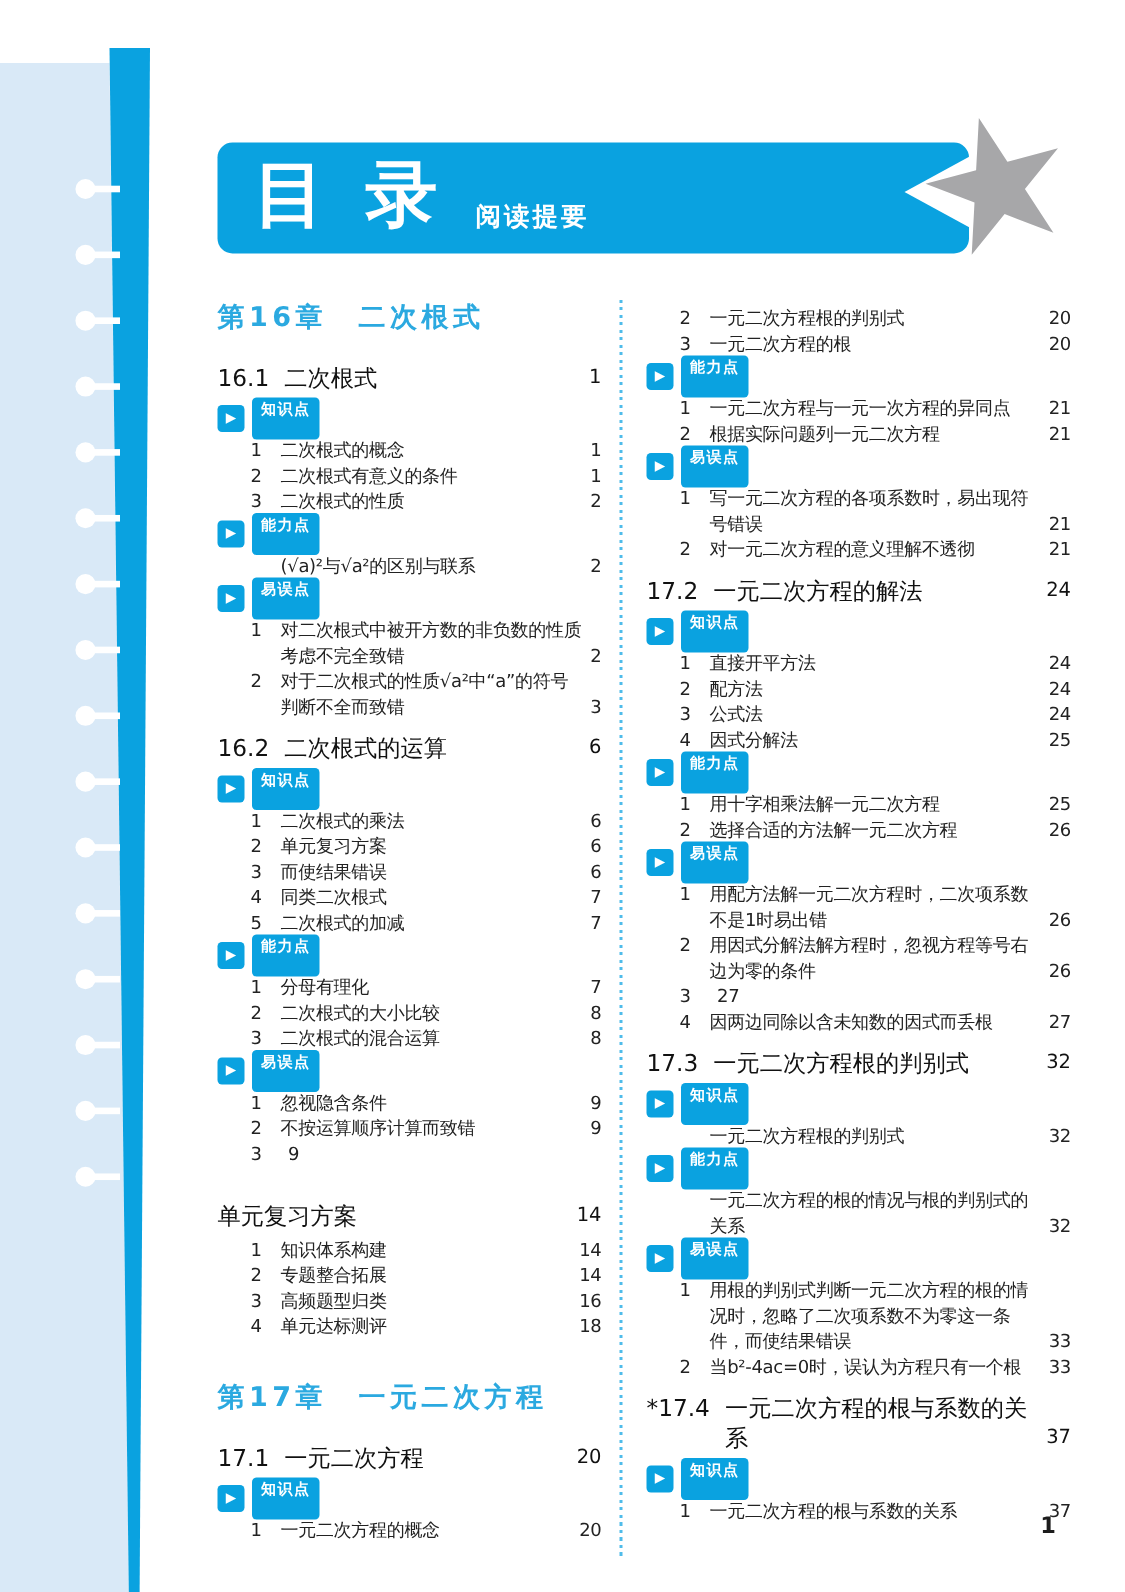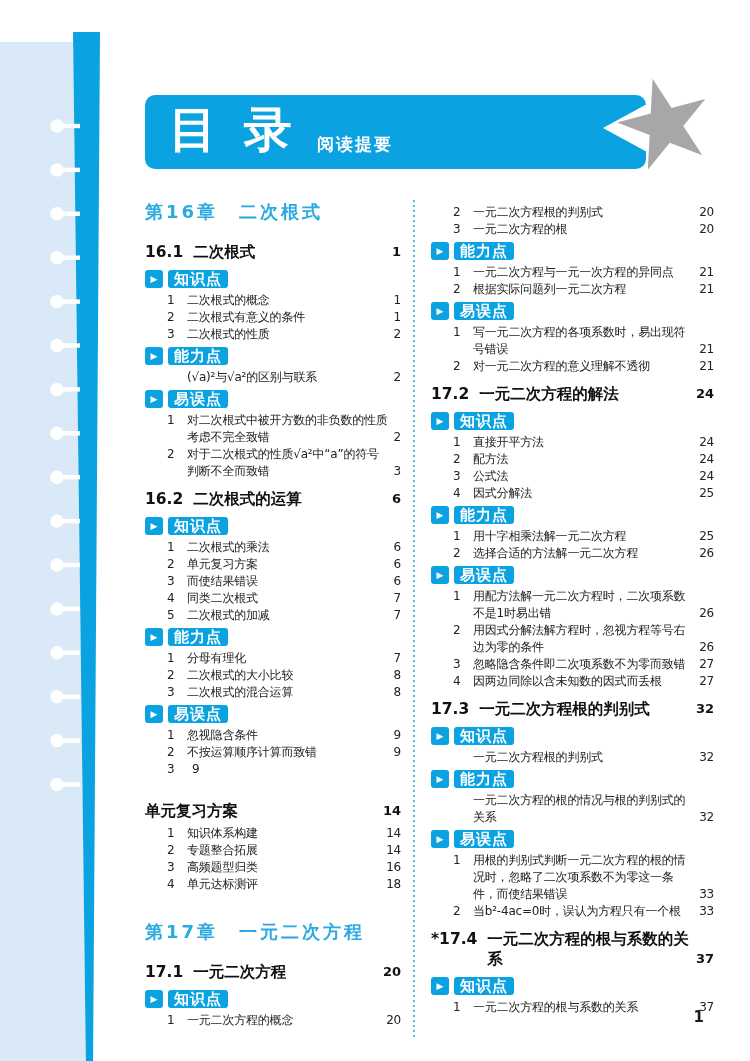--- a/index.html
+++ b/index.html
@@ -26,30 +26,30 @@
   .banner-end .notch { fill:#ffffff; }
   .banner-end .star { fill:var(--star); }
   
   .divider { position:absolute; left:413px; top:168px; width:2px; height:838px;
     background:repeating-linear-gradient(to bottom, var(--divider) 0 2px, transparent 2px 5px); }
   .col { position:absolute; top:165px; display:flex; flex-direction:column; }
   .col-left  { left:145px; width:256px; }
   .col-right { left:431px; width:283px; padding-top:7px; }
   .chapter { font-size:18px; font-weight:bold; color:var(--chapter);
     letter-spacing:3px; line-height:22px; margin:4px 0 10px; }
-  .section { display:flex; font-size:15.5px; font-weight:bold; line-height:20px;
+  .section { display:flex; font-size:15.5px; font-weight:normal; line-height:20px;
     margin:9px 0 4px; color:#111; }
   .sec-num { margin-right:10px; flex-shrink:0; }
   .sec-title { flex:1; }
   .sec-pg { margin-left:6px; align-self:flex-end; font-size:13px; flex-shrink:0; }
   .badge-row { display:flex; align-items:center; gap:5px; height:18px; margin:4px 0; }
   .badge-arrow { width:18px; height:18px; background:var(--accent); border-radius:3px;
     color:#fff; font-size:9px; display:flex; align-items:center; justify-content:center; }
-  .badge-label { height:18px; line-height:18px; background:var(--accent); border-radius:3px;
-    color:#fff; font-size:15px; font-weight:bold; padding:0 6px; letter-spacing:1px;text-align:right; }
+  .badge-label { height:28px; line-height:18px; background:var(--accent); border-radius:3px;
+    color:#fff; font-size:10px; font-weight:bold; padding:0 6px; letter-spacing:1px;text-align:right; }
   .item { display:flex; padding-left:22px; font-size:12px; line-height:17px;
     letter-spacing:-0.2px; color:#222; }
   .item-num { width:20px; flex-shrink:0; }
   .item-txt { flex:1; }
   .item-pg { margin-left:5px; align-self:flex-end; flex-shrink:0; }
   .page-num { position:absolute; right:46px; top:976px; font-size:15px; font-weight:bold; }
 </style>
 </head>
 <body>
 
@@ -357,21 +357,20 @@
         <span class="item-txt">用配方法解一元二次方程时，二次项系数不是1时易出错</span>
         <span class="item-pg">26</span>
       </div>
       <div class="item">
         <span class="item-num">2</span>
         <span class="item-txt">用因式分解法解方程时，忽视方程等号右边为零的条件</span>
         <span class="item-pg">26</span>
       </div>
       <div class="item">
         <span class="item-num">3</span>
-        <span class="item-txt">忽略隐含条件即二次项系数不为零而致错</span>
         <span class="item-pg">27</span>
       </div>
       <div class="item">
         <span class="item-num">4</span>
         <span class="item-txt">因两边同除以含未知数的因式而丢根</span>
         <span class="item-pg">27</span>
       </div>
       <div class="section">
         <span class="sec-num">17.3</span>
         <span class="sec-title">一元二次方程根的判别式</span>

